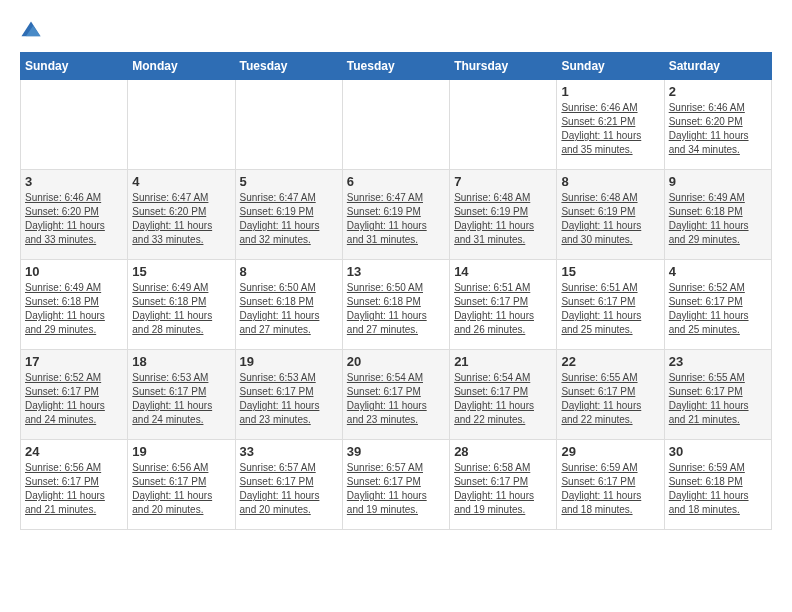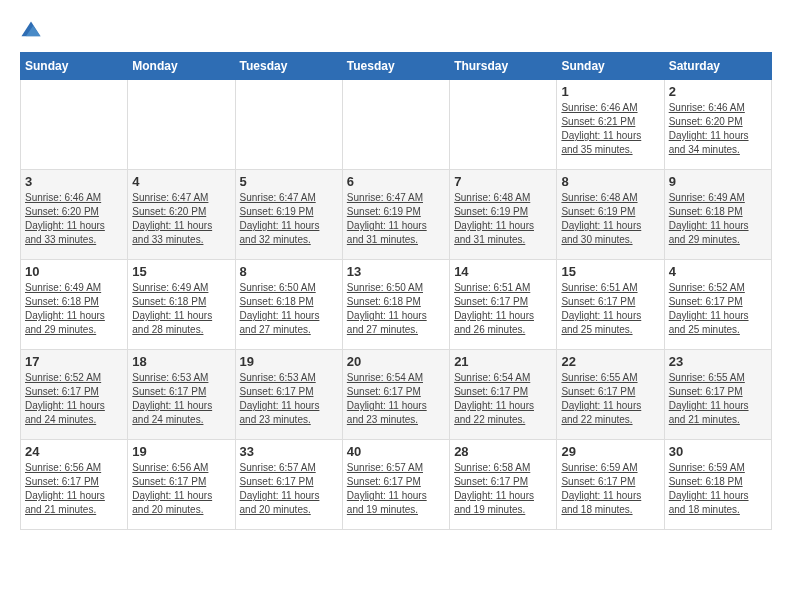--- a/index.html
+++ b/index.html
@@ -267,21 +267,21 @@
 Sunset: 6:17 PM
 Daylight: 11 hours and 20 minutes.</div>
         </td>
         <td>
           <span class="day-num">33</span>
           <div class="day-info" style="white-space: pre-line;">Sunrise: 6:57 AM
 Sunset: 6:17 PM
 Daylight: 11 hours and 20 minutes.</div>
         </td>
         <td>
-          <span class="day-num">40</span>
+          <span class="day-num">39</span>
           <div class="day-info" style="white-space: pre-line;">Sunrise: 6:57 AM
 Sunset: 6:17 PM
 Daylight: 11 hours and 19 minutes.</div>
         </td>
         <td>
           <span class="day-num">28</span>
           <div class="day-info" style="white-space: pre-line;">Sunrise: 6:58 AM
 Sunset: 6:17 PM
 Daylight: 11 hours and 19 minutes.</div>
         </td>

